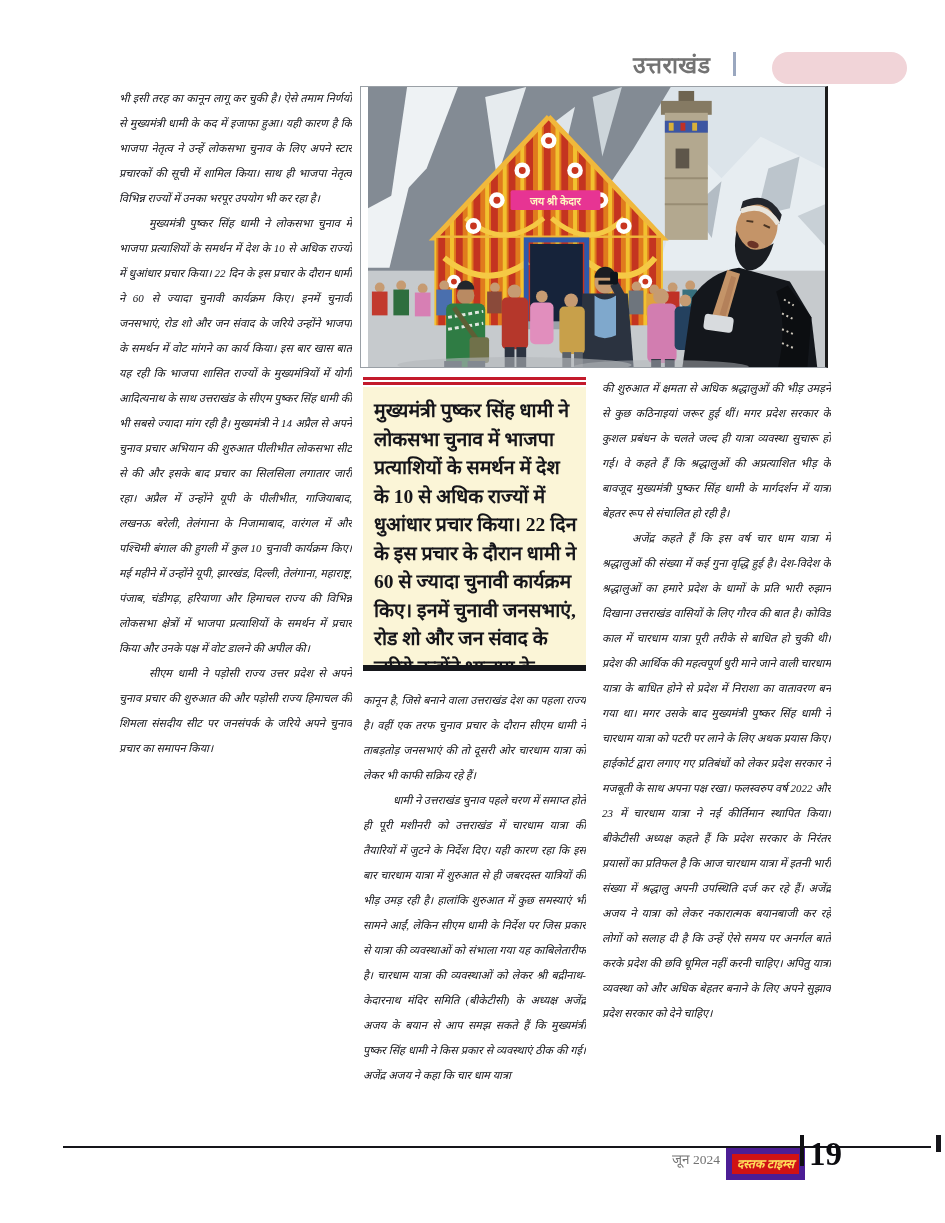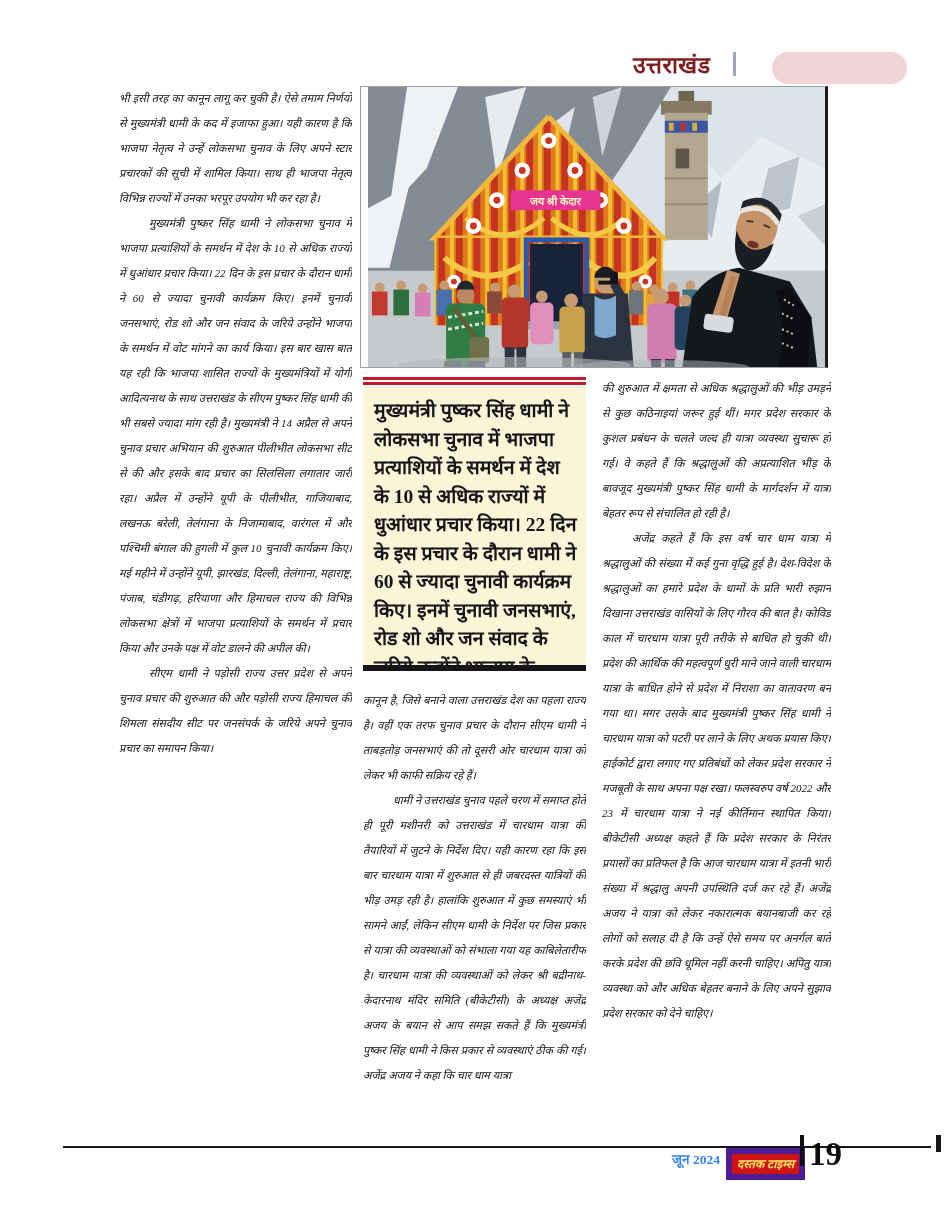--- a/index.html
+++ b/index.html
@@ -1,21 +1,21 @@
 <!DOCTYPE html>
 <html lang="hi"><head>
 <meta charset="utf-8">
 <style>
   html,body{margin:0;padding:0;}
   body{width:945px;height:1223px;background:#ffffff;position:relative;overflow:hidden;
        font-family:"Liberation Serif","DejaVu Serif",serif;}
   .abs{position:absolute;}
 
   
-  #section-label{left:633px;top:48px;font-size:23px;font-weight:bold;color:#7f1d1d;letter-spacing:.5px;}
+  #section-label{left:633px;top:48px;font-size:23px;font-weight:bold;color:#737373;letter-spacing:.5px;}
   #header-divider{left:733px;top:52px;width:3px;height:24px;background:#9aa7bf;}
   #masthead-pill{left:772px;top:52px;width:135px;height:32px;background:#f1d4d8;border-radius:17px;}
 
   
   #article-photo{left:360px;top:86px;width:468px;height:282px;border:1px solid #9aa0a6;
                  border-right:3px solid #1c1c1c;box-sizing:border-box;overflow:hidden;padding-left:7px;}
   #article-photo svg{display:block;width:100%;height:100%;}
 
   
   .col{position:absolute;text-align:justify;font-size:11px;line-height:25px;color:#101014;overflow:hidden;font-style:italic;}
@@ -28,21 +28,21 @@
   
   #pull-quote{left:363px;top:377px;width:223px;}
   .qrule{height:3px;background:#c31a2b;margin-bottom:2px;}
   #quote-inner{background:#fbf5d7;border-bottom:6px solid #15161a;padding:10px 8px 10px 11px;
                font-weight:bold;font-size:19.5px;line-height:28.5px;color:#15151a;height:258px;
                overflow:hidden;text-align:left;box-sizing:content-box;}
 
   
   #footer-rule{left:63px;top:1146px;width:868px;height:2px;background:#15151a;}
   #footer-tick{left:936px;top:1135px;width:5px;height:17px;background:#15151a;}
-  #footer-date{left:672px;top:1150px;font-size:13.5px;font-weight:bold;color:#3b82f6;}
+  #footer-date{left:672px;top:1150px;font-size:13.5px;font-weight:normal;color:#737373;}
   #magazine-logo{left:726px;top:1148px;background:#d01214;color:#ffdd55;font-weight:bold;
                  font-size:12px;padding:1px 5px 2px 5px;font-style:italic;border:6px solid #4c1d95;
                  text-shadow:0 0 1px #fff3;}
   #footer-bar{left:800px;top:1135px;width:4px;height:31px;background:#101014;}
   #page-number{left:809px;top:1136px;font-family:Liberation Serif, serif;
                font-size:33px;font-weight:800;color:#0c0c10;}
 </style>
 </head>
 <body>
 

